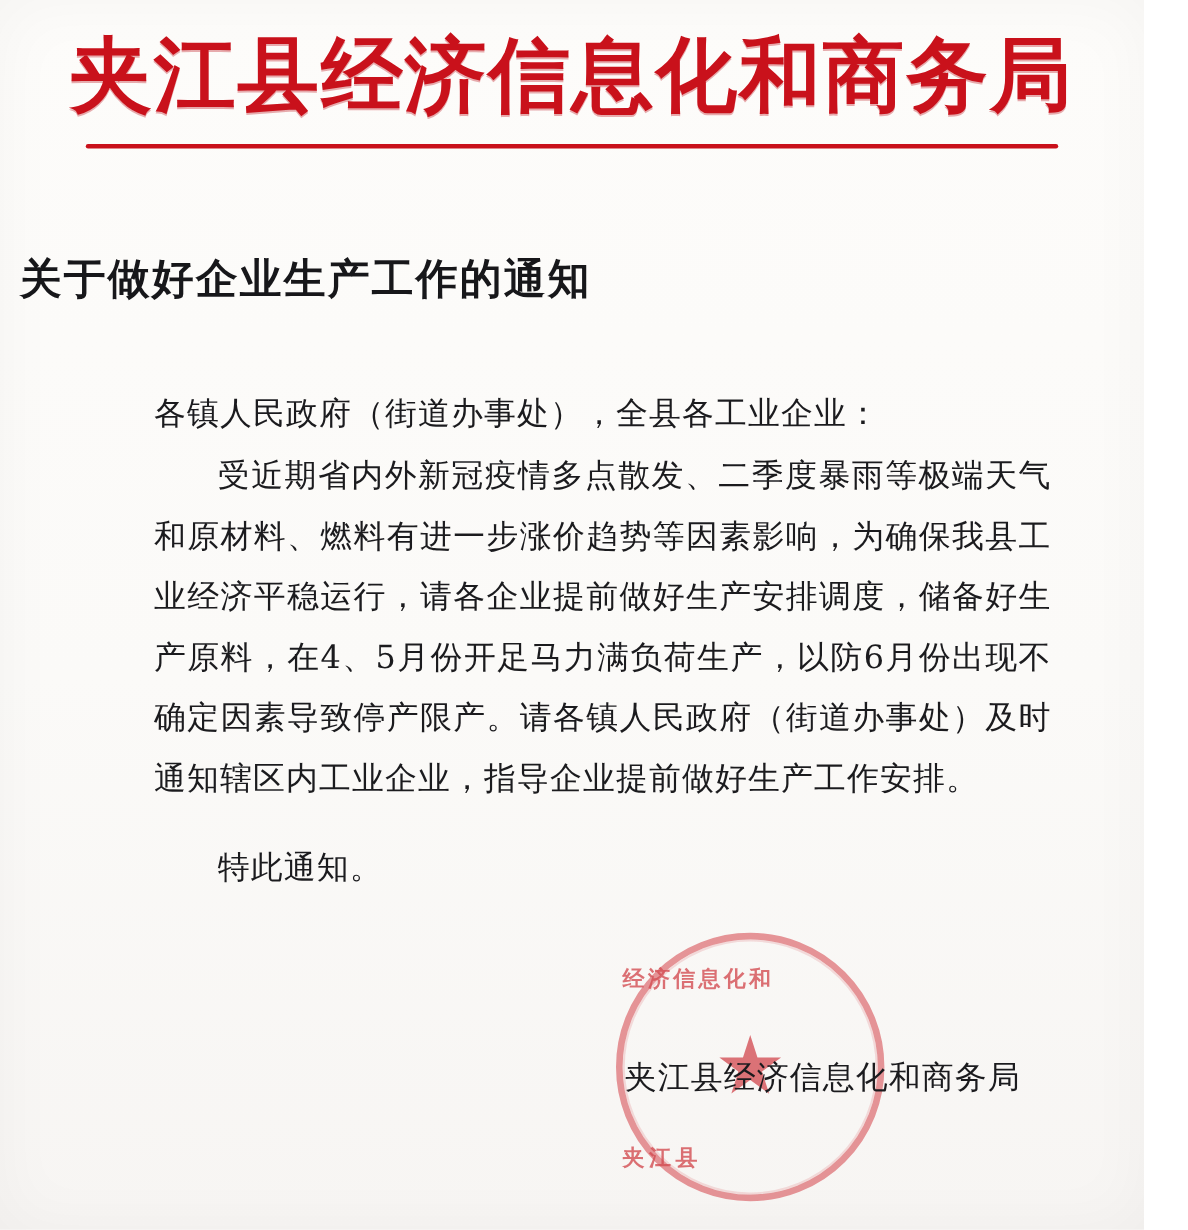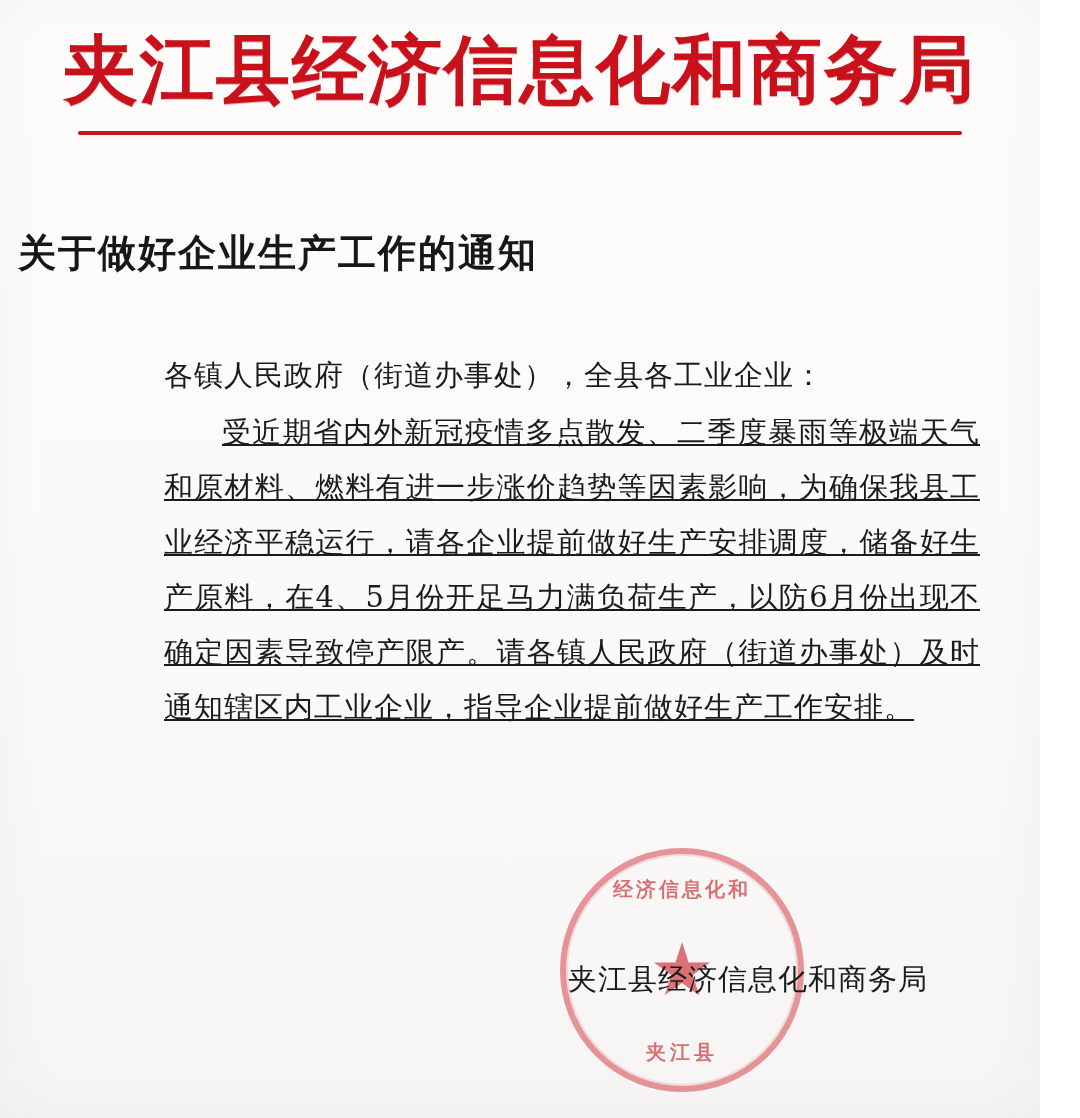--- a/index.html
+++ b/index.html
@@ -69,29 +69,27 @@
     position: absolute;
     top: 348px;
     left: 140px;
     width: 816px;
     color: #1b1b1e;
     font-size: 29px;
     line-height: 55px;
     letter-spacing: 1px;
     text-align: justify;
     font-family: "DejaVu Serif", "Liberation Serif", serif;
-    margin-left: 24px;
   }
   .salutation {
     margin: 0 0 2px 0;
   }
   .para {
     margin: 0;
     text-indent: 2em;
-    text-decoration: underline;
   }
   .para + .para {
     margin-top: 26px;
   }
 
   
   .signature {
     position: absolute;
     right: 112px;
     top: 952px;
@@ -130,21 +128,20 @@
     top: 50%;
     transform: translate(-50%, -52%);
     font-size: 64px;
     line-height: 64px;
     color: rgba(201, 30, 38, .78);
   }
   .seal-arc, .seal-bottom {
     position: absolute;
     left: 0;
     width: 100%;
-    text-align: center;
     color: rgba(201, 30, 38, .80);
     font-weight: bold;
     letter-spacing: 3px;
   }
   .seal-arc {
     top: 22px;
     font-size: 20px;
   }
   .seal-bottom {
     bottom: 20px;
@@ -168,20 +165,21 @@
   <div class="letterhead">
     <div class="letterhead-title">夹江县经济信息化和商务局</div>
     <div class="letterhead-rule"></div>
   </div>
 
   <div class="doc-title">关于做好企业生产工作的通知</div>
 
   <div class="body-block">
     <p class="salutation">各镇人民政府（街道办事处），全县各工业企业：</p>
     <p class="para">受近期省内外新冠疫情多点散发、二季度暴雨等极端天气和原材料、燃料有进一步涨价趋势等因素影响，为确保我县工业经济平稳运行，请各企业提前做好生产安排调度，储备好生产原料，在4、5月份开足马力满负荷生产，以防6月份出现不确定因素导致停产限产。请各镇人民政府（街道办事处）及时通知辖区内工业企业，指导企业提前做好生产工作安排。</p>
+    <p class="para">特此通知。</p>
   </div>
 
   <div class="seal">
     <div class="seal-inner"></div>
     <div class="seal-arc">经济信息化和</div>
     <div class="seal-star">★</div>
     <div class="seal-bottom">夹江县</div>
   </div>
 
   <div class="signature">

